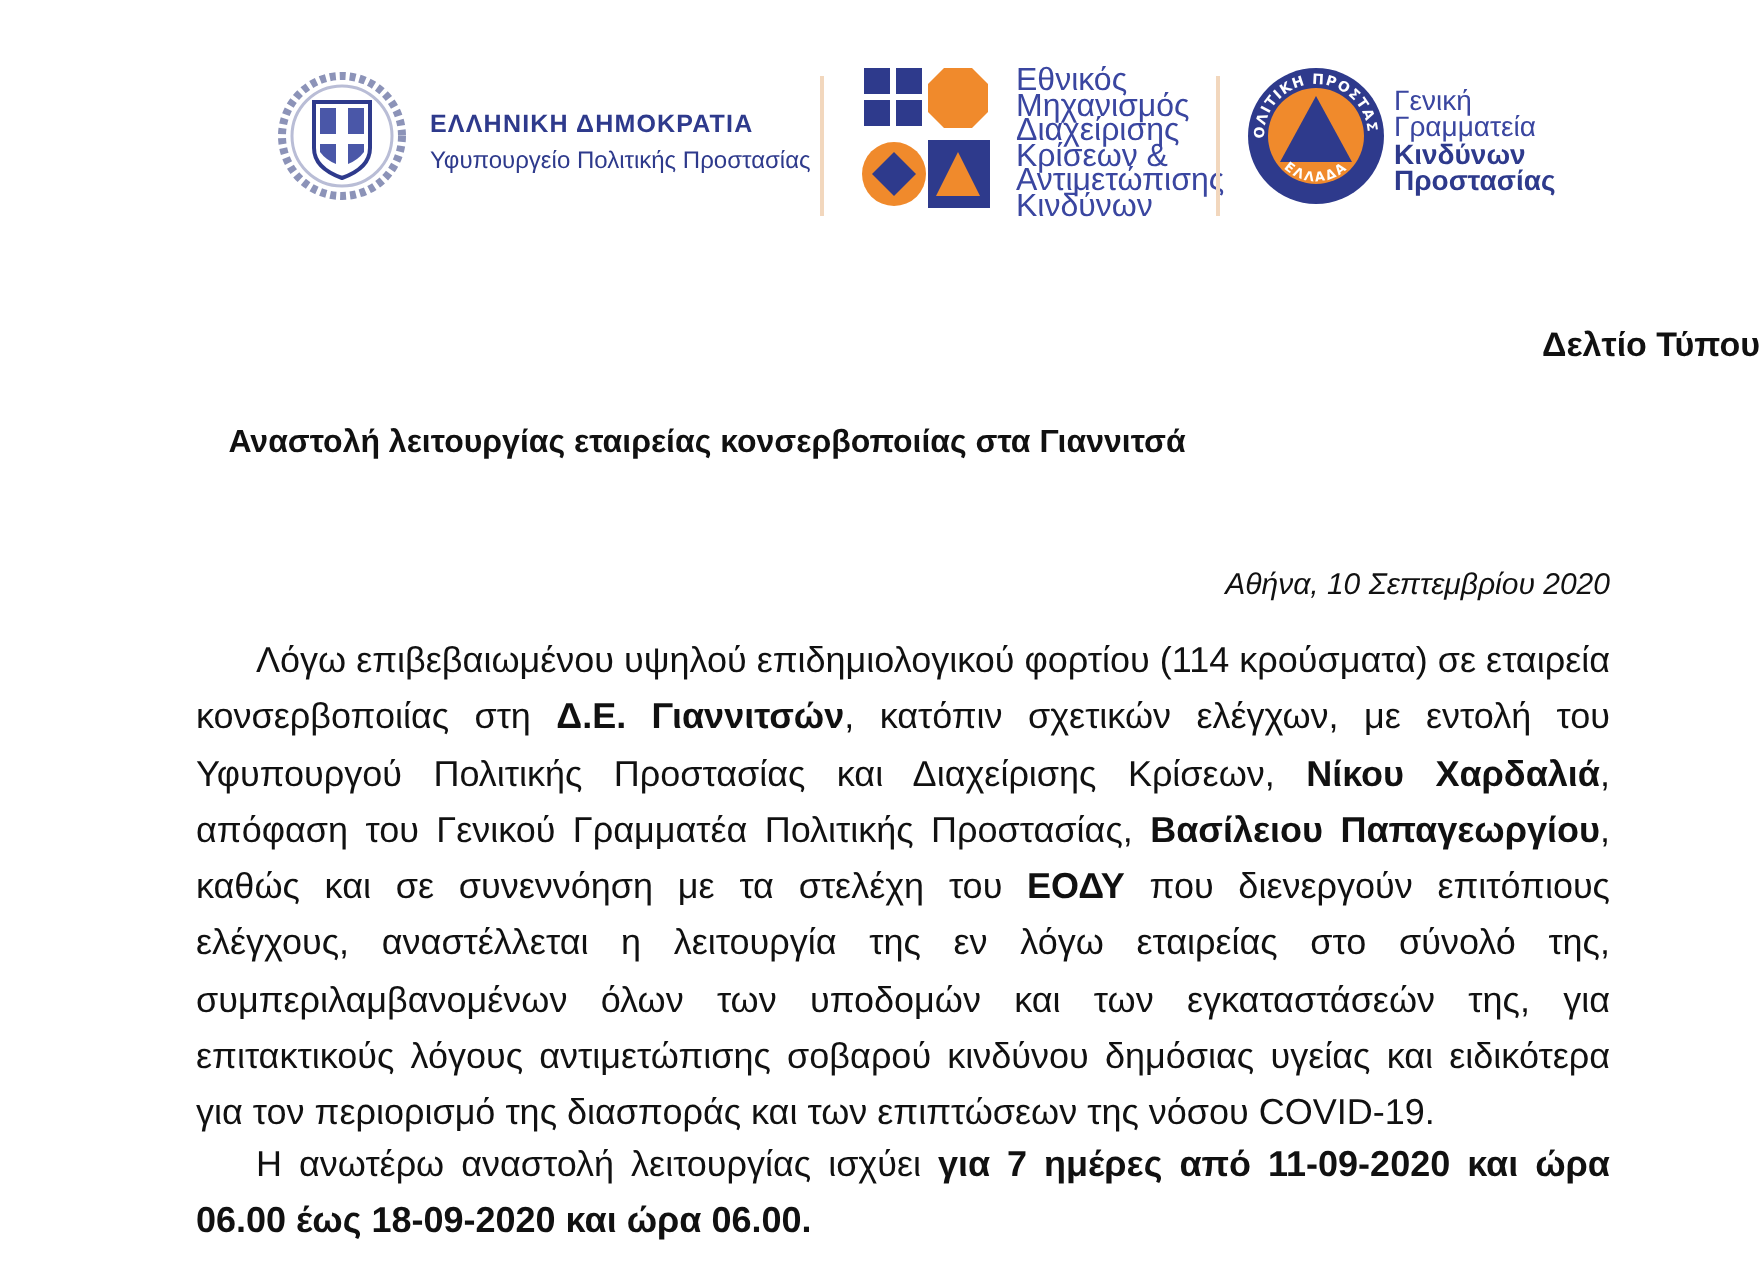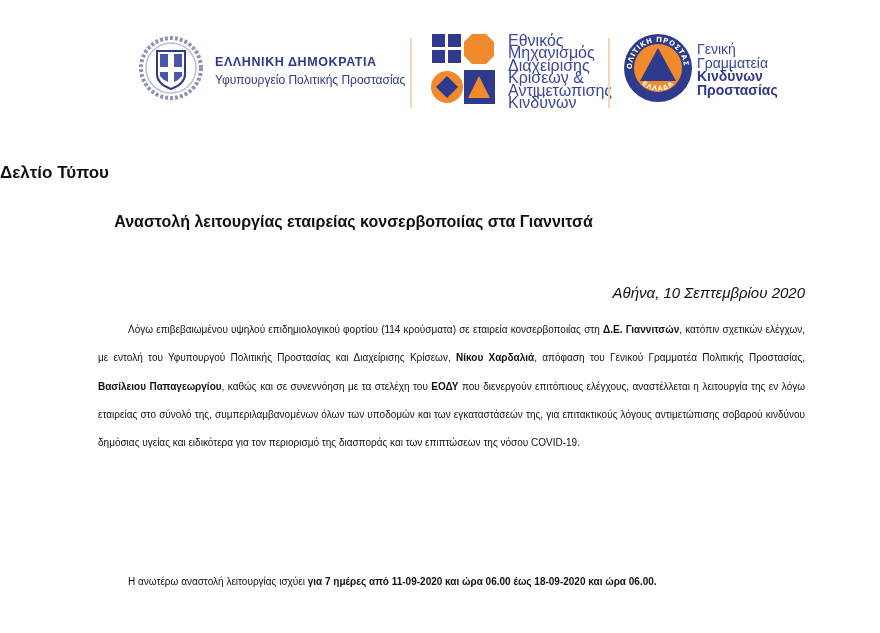--- a/index.html
+++ b/index.html
@@ -15,27 +15,27 @@
     .gov-title { font-size: 12.5px; font-weight: bold; color: #2e3a8c; letter-spacing: 0.6px; line-height: 16px; }
     .gov-sub { font-size: 11px; color: #2e3a8c; line-height: 14px; margin-top: 3px; }
     .gov-sub2 { font-size: 12px; color: #2e3a8c; line-height: 13px; margin-top: 4px; }
     .divider { position: absolute; width: 2px; background: #f2d7bd; top: 38px; height: 70px; }
     .mech-block { left: 430px; top: 32px; }
     .mech-text { margin-left: 12px; font-size: 16px; color: #3a46a0; line-height: 12.5px; }
     .gsec-block { left: 623px; top: 33px; }
     .gsec-text { margin-left: 4px; font-size: 14px; color: #3a46a0; line-height: 13.5px; }
     .gsec-text .b { font-weight: bold; color: #2e3a8c; }
 
-    .doc-title { position: absolute; left: 0; width: 880px; top: 163px; text-align: left;
+    .doc-title { position: absolute; left: 0; width: 880px; top: 163px; text-align: right;
       font-size: 17px; font-weight: bold; color: #111; }
     .doc-subtitle { position: absolute; left: 0; width: 707px; top: 213px; text-align: center;
       font-size: 16px; font-weight: bold; color: #111; }
     .doc-date { position: absolute; right: 75px; top: 284px; font-size: 15px; font-style: italic; color: #111; }
 
-    .para { position: absolute; left: 98px; width: 707px; font-size: 10px; line-height: 28.3px;
+    .para { position: absolute; left: 98px; width: 707px; font-size: 18px; line-height: 28.3px;
       text-align: justify; color: #111; text-indent: 30px; }
     .para b { font-weight: bold; }
     .p1 { top: 316px; }
     .p2 { top: 568px; }
   </style>
 </head>
 <body>
 
 <div class="header">
 

